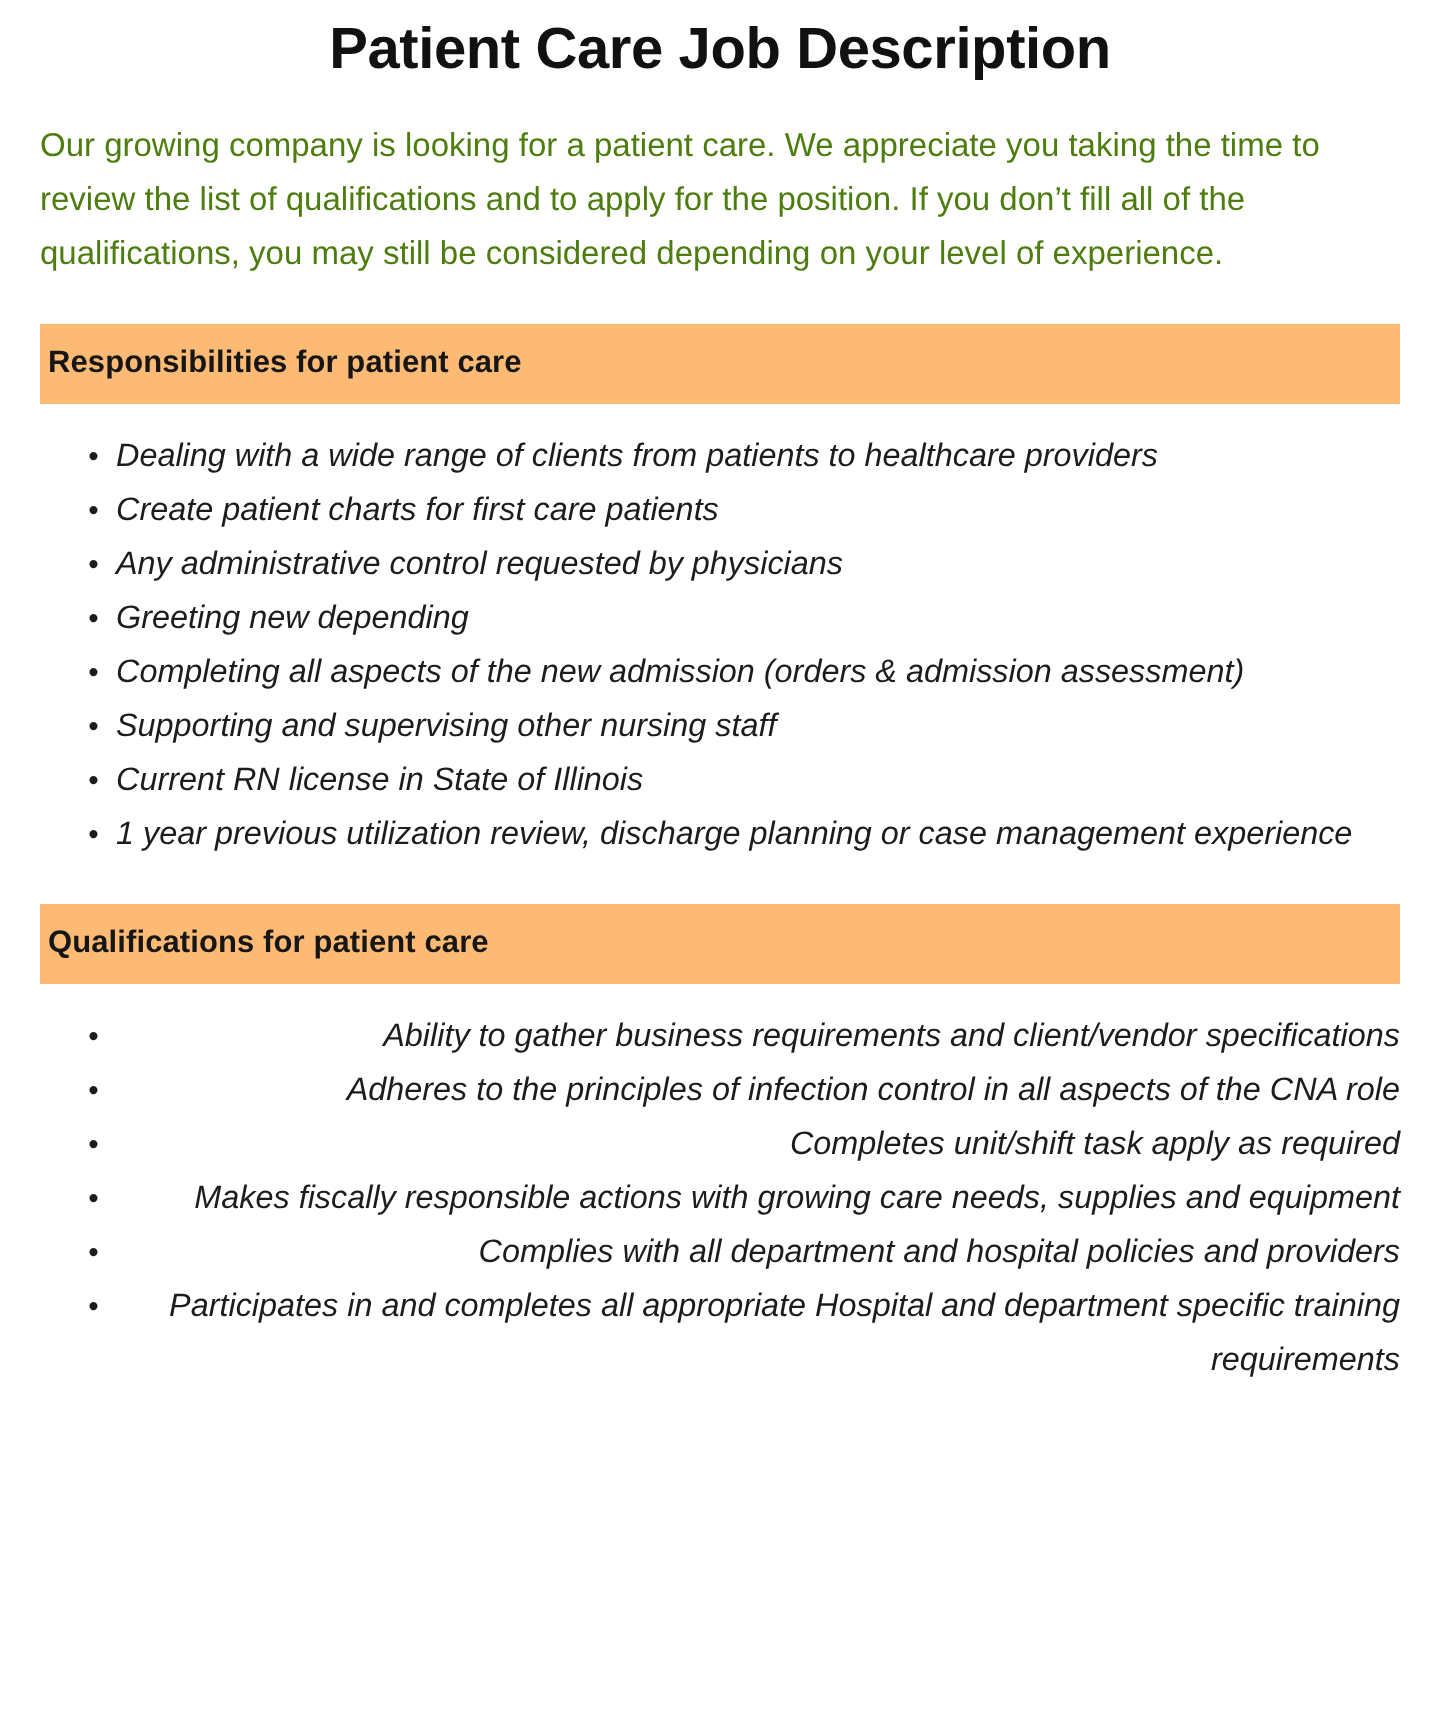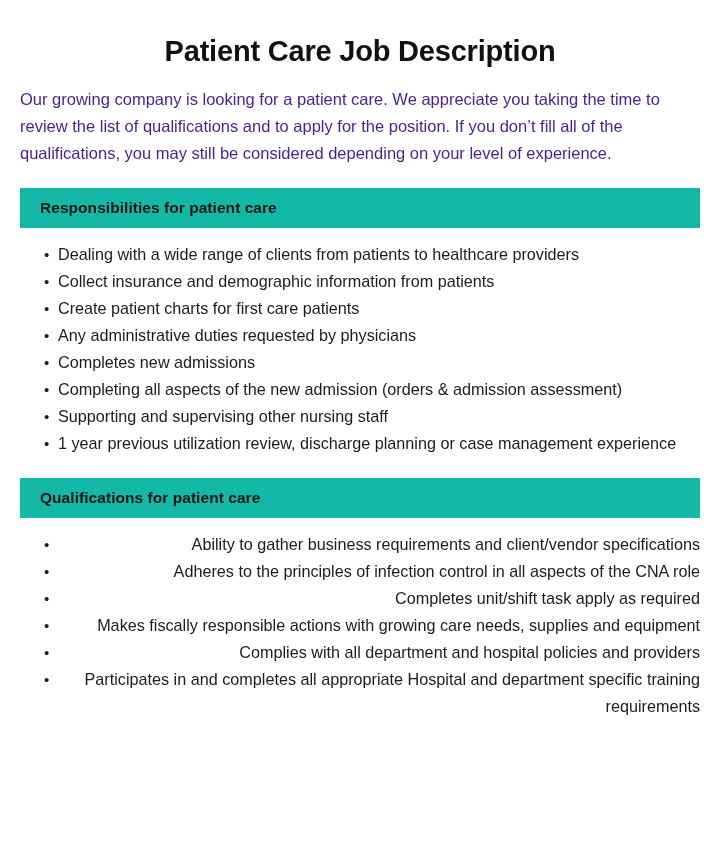--- a/index.html
+++ b/index.html
@@ -16,21 +16,20 @@
     overflow: hidden;
     -webkit-font-smoothing: antialiased;
   }
 
   .page {
     position: relative;
     width: 720px;
     height: 756px;
     box-sizing: border-box;
     padding: 0;
-    margin-top: 26px;
   }
 
   
   .doc-title {
     margin: 0;
     padding: 6px 20px 0 20px;
     font-size: 29px;
     line-height: 38px;
     font-weight: 700;
     letter-spacing: -0.2px;
@@ -38,47 +37,48 @@
     color: #111111;
   }
 
   
   .intro {
     margin: 16px 0 0 0;
     padding: 0 20px 0 20px;
     font-size: 16.5px;
     line-height: 27px;
     font-weight: 400;
-    color: #4c1d95;
+    color: #4d7c0f;
     text-align: left;
   }
 
   
   .section-band {
     margin: 21px 20px 0 20px;
-    background: #14b8a6;
+    background: #fdba74;
     height: 40px;
     display: flex;
     align-items: center;
-    padding: 0 20px;
+    padding: 0 4px;
     box-sizing: border-box;
   }
   .section-band-title {
     font-size: 15.5px;
     line-height: 20px;
     font-weight: 600;
     color: #161616;
     letter-spacing: 0.05px;
   }
 
   
   .bullet-list {
     list-style: none;
     margin: 13px 0 0 0;
     padding: 0 20px 0 45px;
+    font-style: italic;
   }
   .bullet-list li {
     position: relative;
     font-size: 16.2px;
     line-height: 27px;
     color: #1c1c1c;
     padding-left: 13px;
     margin: 0;
   }
   .bullet-list li::before {
@@ -104,26 +104,26 @@
   <h1 class="doc-title">Patient Care Job Description</h1>
 
   <p class="intro">Our growing company is looking for a patient care. We appreciate you taking the time to review the list of qualifications and to apply for the position. If you don’t fill all of the qualifications, you may still be considered depending on your level of experience.</p>
 
   <div class="section-block">
     <div class="section-band">
       <span class="section-band-title">Responsibilities for patient care</span>
     </div>
     <ul class="bullet-list">
       <li>Dealing with a wide range of clients from patients to healthcare providers</li>
-      <li>Collect insurance and demographic information from patients</li>
       <li>Create patient charts for first care patients</li>
-      <li>Any administrative duties requested by physicians</li>
-      <li>Completes new admissions</li>
+      <li>Any administrative control requested by physicians</li>
+      <li>Greeting new depending</li>
       <li>Completing all aspects of the new admission (orders &amp; admission assessment)</li>
       <li>Supporting and supervising other nursing staff</li>
+      <li>Current RN license in State of Illinois</li>
       <li>1 year previous utilization review, discharge planning or case management experience</li>
     </ul>
   </div>
 
   <div class="section-block">
     <div class="section-band">
       <span class="section-band-title">Qualifications for patient care</span>
     </div>
     <ul class="bullet-list">
       <li>Ability to gather business requirements and client/vendor specifications</li>

